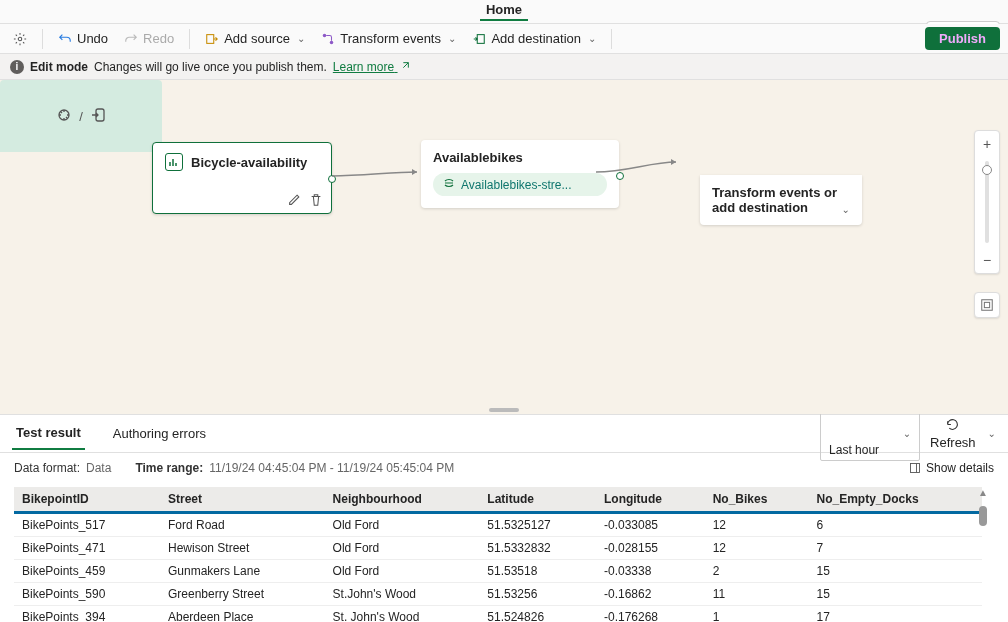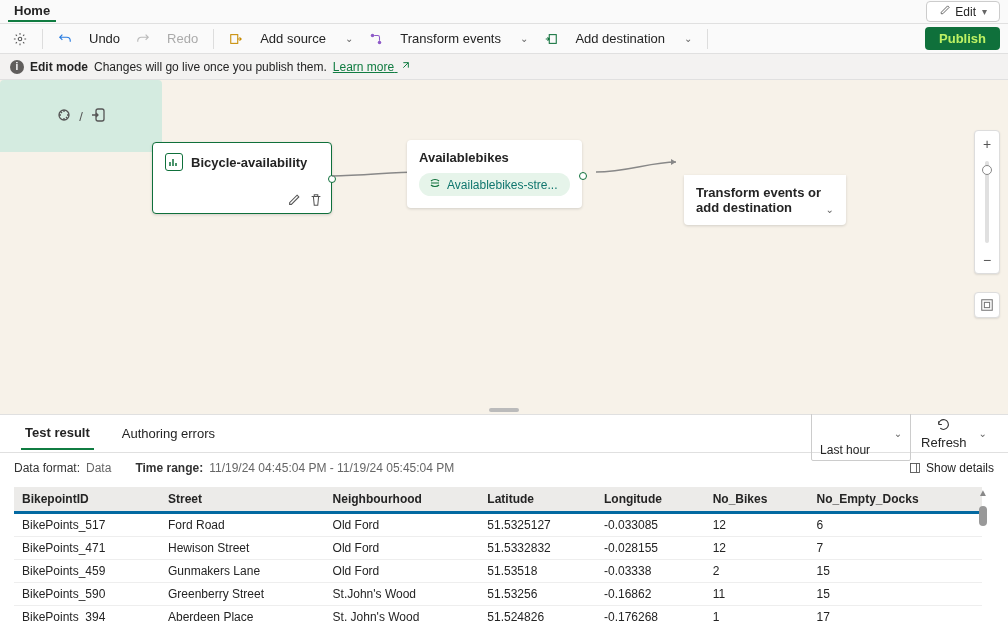--- a/index.html
+++ b/index.html
@@ -1,66 +1,66 @@
 <!DOCTYPE html>
 <html><head>
 <meta charset="utf-8">
 <style>
 * { box-sizing: border-box; margin: 0; padding: 0; }
 body { font-family: "Segoe UI", Arial, sans-serif; font-size: 13px; color: #242424; background: #fff; width: 1008px; height: 622px; overflow: hidden; position: relative; }
-.top-bar { height: 24px; border-bottom: 1px solid #e0e0e0; display: flex; align-items: center; padding: 0 8px; background: #fafafa; }
+.top-bar { height: 24px; border-bottom: 1px solid #e0e0e0; display: flex; align-items: center; padding: 0 8px; background: #fafafa; flex-direction: column; }
 .top-tab { font-size: 13px; font-weight: 600; padding: 2px 6px; border-bottom: 2px solid #107c41; }
 .top-right { margin-left: auto; display: flex; align-items: center; gap: 4px; }
 .edit-btn { border: 1px solid #ccc; border-radius: 4px; padding: 2px 12px; font-size: 12px; display: flex; align-items: center; gap: 4px; cursor: pointer; background: #fff; }
 
 .toolbar { height: 30px; border-bottom: 1px solid #e0e0e0; display: flex; align-items: center; padding: 0 6px; gap: 2px; background: #fafafa; position: relative; }
 .tb-sep { width: 1px; height: 20px; background: #ddd; margin: 0 6px; }
-.tb-btn { display: flex; align-items: center; gap: 17px; padding: 3px 7px; font-size: 13px; cursor: pointer; border-radius: 3px; }
+.tb-btn { display: flex; align-items: center; gap: 5px; padding: 3px 7px; font-size: 13px; cursor: pointer; border-radius: 3px; }
 .tb-btn.disabled { color: #aaa; cursor: default; }
 .tb-icon { width: 14px; height: 14px; display: flex; align-items: center; justify-content: center; }
-.publish-btn { position: absolute; right: 8px; top: 3px; background: #0f703b; color: #bef264; border: none; border-radius: 4px; padding: 4px 14px; font-size: 13px; font-weight: 600; cursor: pointer; }
+.publish-btn { position: absolute; right: 8px; top: 3px; background: #0f703b; color: #f0abfc; border: none; border-radius: 4px; padding: 4px 14px; font-size: 13px; font-weight: 600; cursor: pointer; }
 .chev { font-size: 10px; color: #666; margin-left: 2px; }
 
 .info-bar { height: 26px; background: #f3f2f1; border-bottom: 1px solid #e0e0e0; display: flex; align-items: center; padding: 0 10px; font-size: 12px; gap: 6px; }
 .info-icon { width: 14px; height: 14px; border-radius: 50%; background: #605e5c; color: #fff; display: flex; align-items: center; justify-content: center; font-size: 10px; font-weight: bold; }
 .info-link { color: #107c41; text-decoration: underline; cursor: pointer; }
 
 .canvas { position: relative; background: #f7f2e9; height: 334px; width: 100%; overflow: hidden; }
 
 .node { position: absolute; background: #fff; border-radius: 4px; box-shadow: 0 1px 3px rgba(0,0,0,0.15); }
 .node-src { left: 152px; top: 62px; width: 180px; height: 72px; border: 1px solid #0f703b; }
 .node-src-head { display: flex; align-items: center; gap: 8px; padding: 10px 12px; font-weight: 600; font-size: 13px; }
 .src-icon { width: 18px; height: 18px; border: 1.5px solid #0f703b; border-radius: 3px; display: flex; align-items: center; justify-content: center; }
 .src-icon svg { display: block; }
 .node-actions { position: absolute; right: 8px; bottom: 6px; display: flex; gap: 8px; }
 .mini-icon { width: 14px; height: 14px; color: #555; cursor: pointer; }
 
-.node-mid { left: 407px; top: 60px; width: 175px; padding: 10px 12px 12px 12px; }
+.node-mid { left: 421px; top: 60px; width: 198px; padding: 10px 12px 12px 12px; }
 .node-mid-title { font-weight: 600; font-size: 13px; margin-bottom: 8px; }
 .pill { background: #e6f4ea; border-radius: 12px; padding: 4px 10px; font-size: 12px; display: flex; align-items: center; gap: 6px; color: #0f766e; }
 .pill-icon { color: #0f703b; font-size: 12px; }
 
 .node-dest { left: 680px; top: 23px; width: 162px; height: 72px; background: #d4ebe0; border-radius: 4px 4px 0 0; display: flex; align-items: center; justify-content: center; gap: 6px; }
-.node-dest-bottom { position: absolute; left: 684px; top: 95px; width: 162px; background: #fff; border-radius: 0 0 4px 4px; box-shadow: 0 1px 3px rgba(0,0,0,0.15); padding: 10px 12px; display: flex; align-items: flex-end; }
+.node-dest-bottom { position: absolute; left: 700px; top: 95px; width: 162px; background: #fff; border-radius: 0 0 4px 4px; box-shadow: 0 1px 3px rgba(0,0,0,0.15); padding: 10px 12px; display: flex; align-items: flex-end; }
 .node-dest-text { font-weight: 600; font-size: 13px; flex: 1; }
 
 .port { width: 8px; height: 8px; border: 1.5px solid #0f703b; background: #fff; border-radius: 50%; position: absolute; }
 
 .arrow-svg { position: absolute; pointer-events: none; }
 
 .zoom-ctrl { position: absolute; right: 8px; top: 50px; width: 26px; background: #fff; border: 1px solid #ddd; border-radius: 4px; display: flex; flex-direction: column; align-items: center; box-shadow: 0 1px 2px rgba(0,0,0,0.1); }
 .zoom-btn { width: 26px; height: 26px; display: flex; align-items: center; justify-content: center; cursor: pointer; font-size: 14px; color: #555; }
 .zoom-track { width: 4px; height: 82px; background: #e0e0e0; border-radius: 2px; margin: 4px 0; position: relative; }
 .zoom-thumb { width: 10px; height: 10px; background: #fff; border: 1px solid #888; border-radius: 50%; position: absolute; left: -3px; top: 4px; }
 .fit-btn { position: absolute; right: 8px; top: 212px; width: 26px; height: 26px; background: #fff; border: 1px solid #ddd; border-radius: 4px; display: flex; align-items: center; justify-content: center; cursor: pointer; box-shadow: 0 1px 2px rgba(0,0,0,0.1); }
 
 .drag-handle { position: absolute; left: 50%; transform: translateX(-50%); bottom: 2px; width: 30px; height: 4px; background: #bbb; border-radius: 2px; }
 
 .results-pane { background: #fff; border-top: 1px solid #e0e0e0; }
-.tabs-row { display: flex; align-items: center; border-bottom: 1px solid #e0e0e0; padding: 0 21px; height: 38px; }
+.tabs-row { display: flex; align-items: center; border-bottom: 1px solid #e0e0e0; padding: 0 12px; height: 38px; }
 .tab { padding: 8px 4px; margin-right: 24px; font-size: 13px; cursor: pointer; }
 .tab.active { font-weight: 600; border-bottom: 2px solid #107c41; }
 .tabs-right { margin-left: auto; display: flex; align-items: center; gap: 10px; }
 .select-box { border: 1px solid #ccc; border-radius: 2px; padding: 3px 8px; font-size: 12px; width: 100px; display: flex; align-items: center; }
 .refresh-btn { display: flex; align-items: center; gap: 4px; font-size: 13px; cursor: pointer; flex-direction: column; }
 
 .meta-row { display: flex; align-items: center; padding: 8px 14px; font-size: 12px; gap: 6px; }
 .meta-lbl { color: #333; }
 .meta-val { color: #666; margin-right: 18px; }
 .show-details { margin-left: auto; display: flex; align-items: center; gap: 5px; cursor: pointer; font-size: 12px; }

